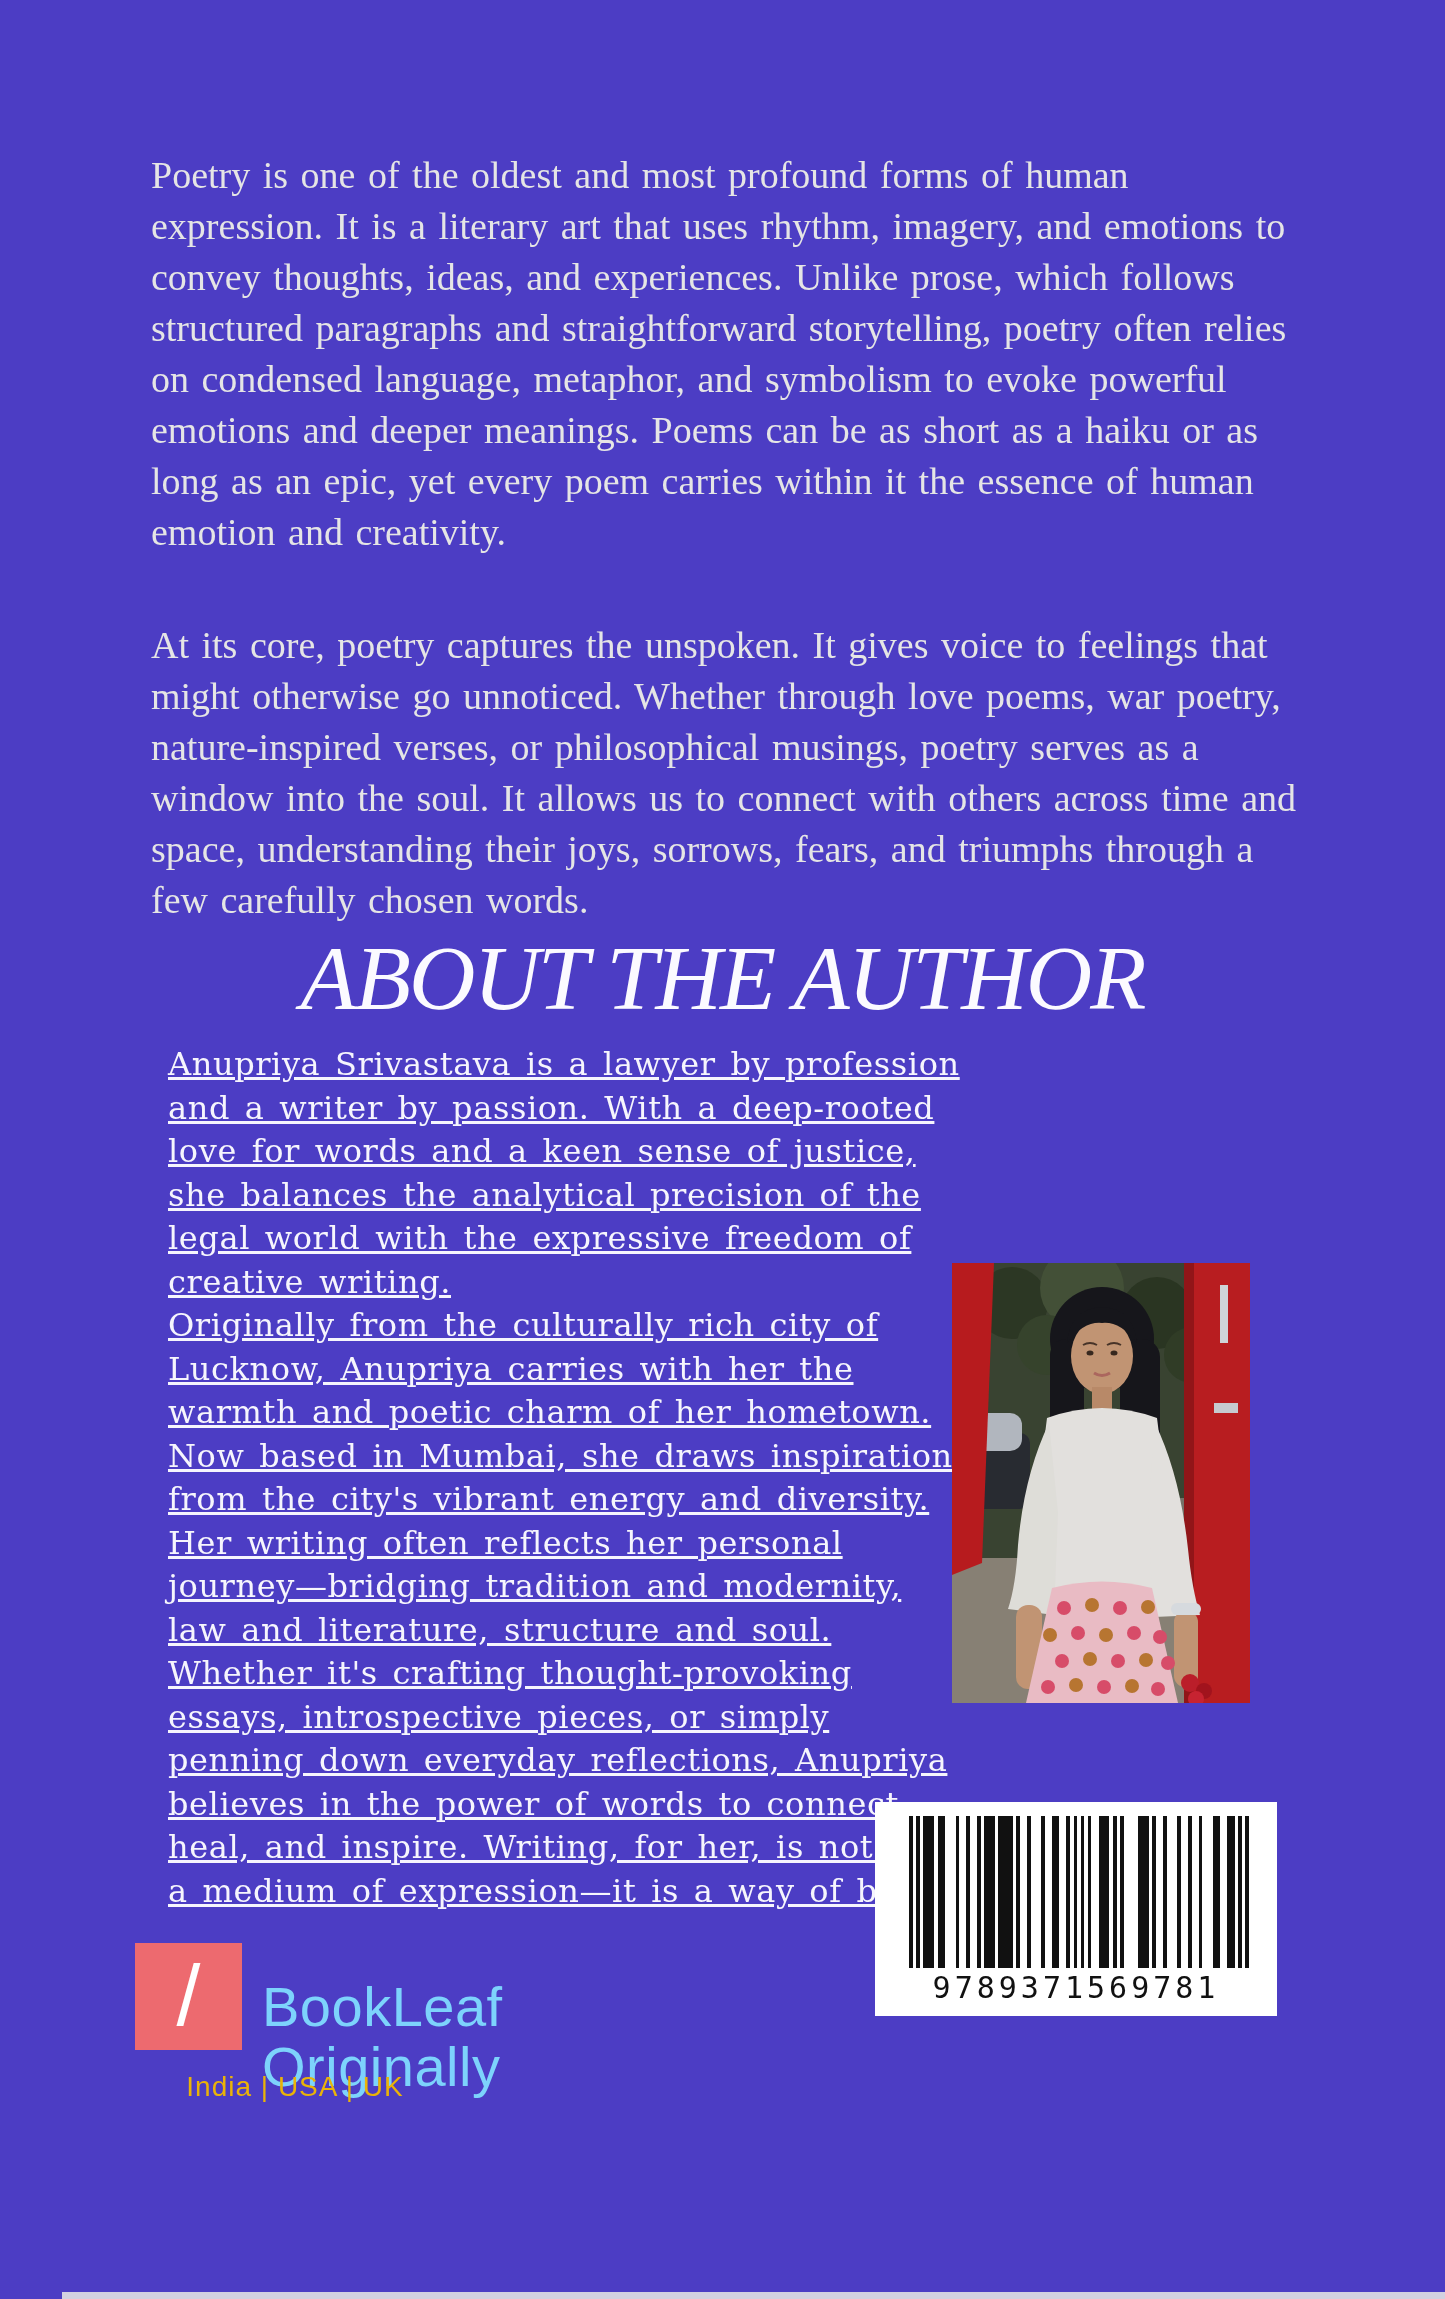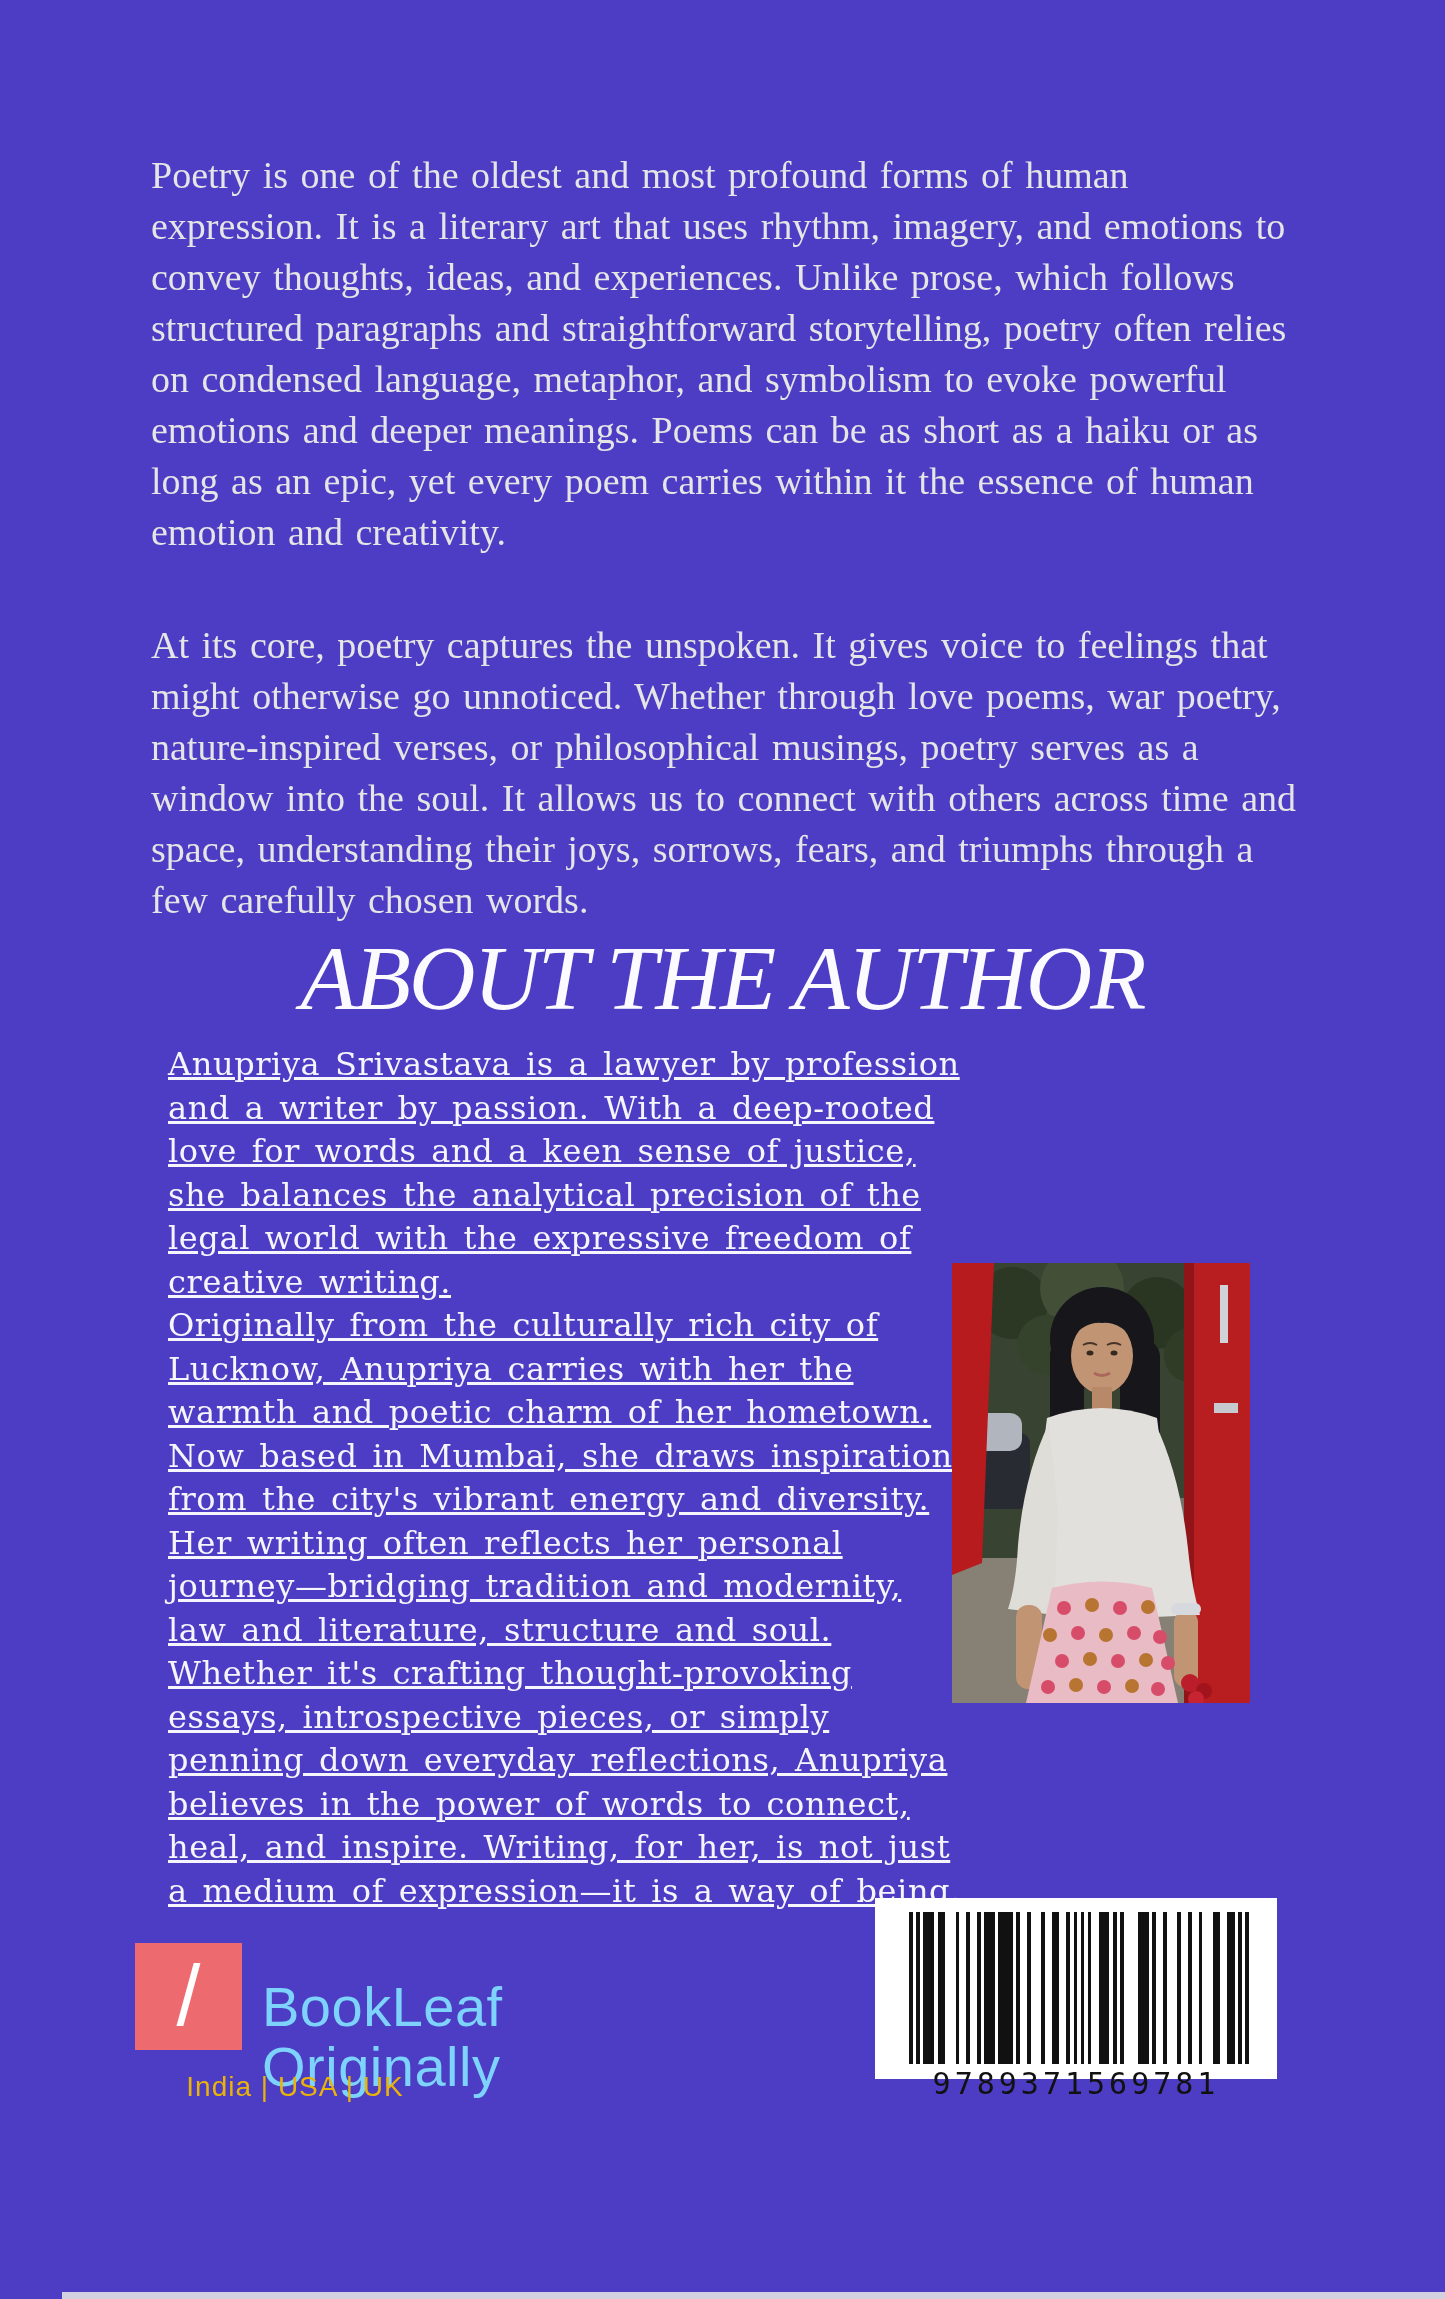--- a/index.html
+++ b/index.html
@@ -72,21 +72,21 @@
   .regions{
     position:absolute;left:135px;top:2070px;width:320px;
     text-align:center;
     color:#eab308;
     font-family:"Liberation Sans", sans-serif;
     font-weight:300;font-size:28px;line-height:34px;
     letter-spacing:1px;
   }
   
   .barcode{
-    position:absolute;left:875px;top:1898px;width:402px;height:181px;
+    position:absolute;left:875px;top:1802px;width:402px;height:214px;
     background:#FFFFFF;
   }
   .bars{
     position:absolute;left:34px;top:14px;width:340px;height:152px;
     display:flex;
   }
   .bars span{flex:1 1 0;}
   .bars span.on{background:var(--bar);}
   .isbn{
     position:absolute;left:0;top:168px;width:100%;

